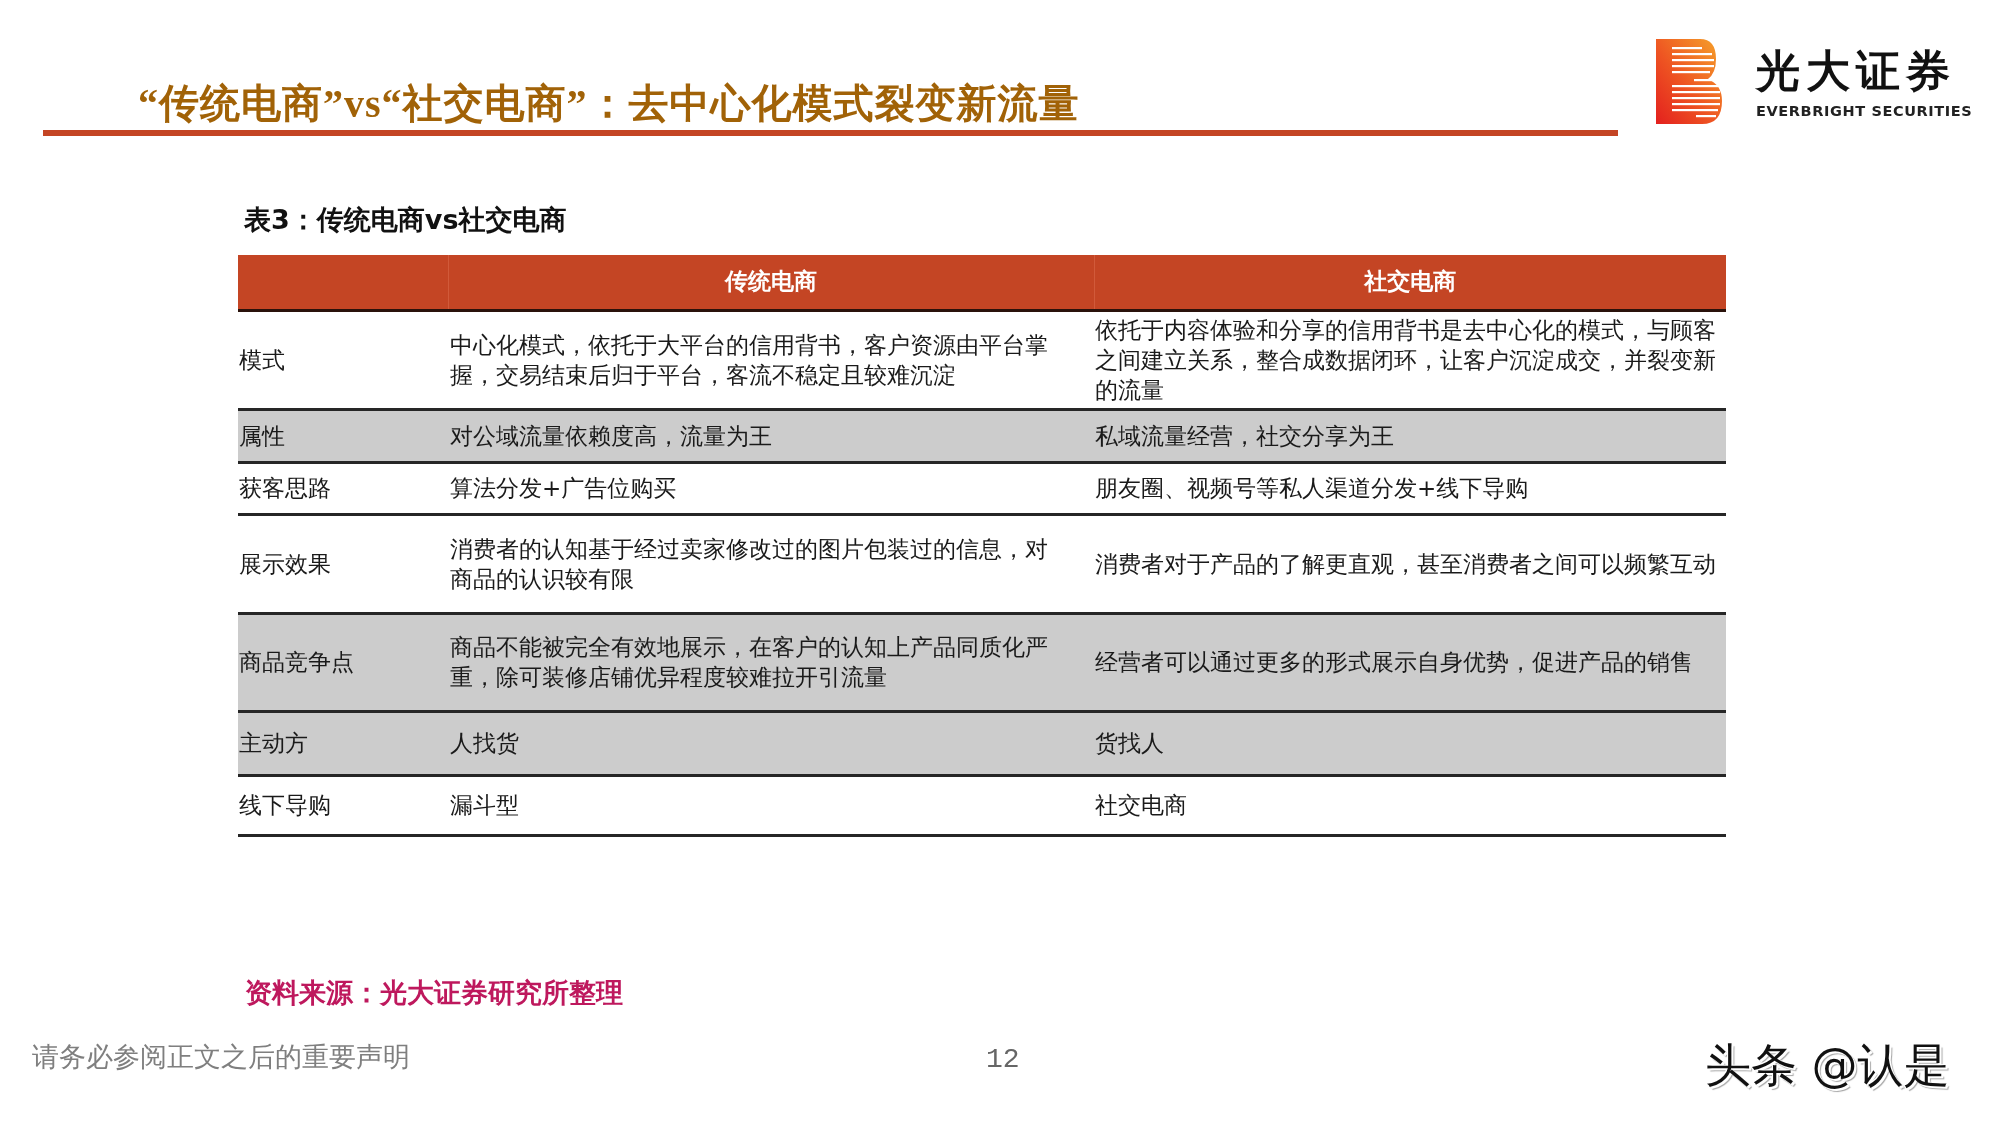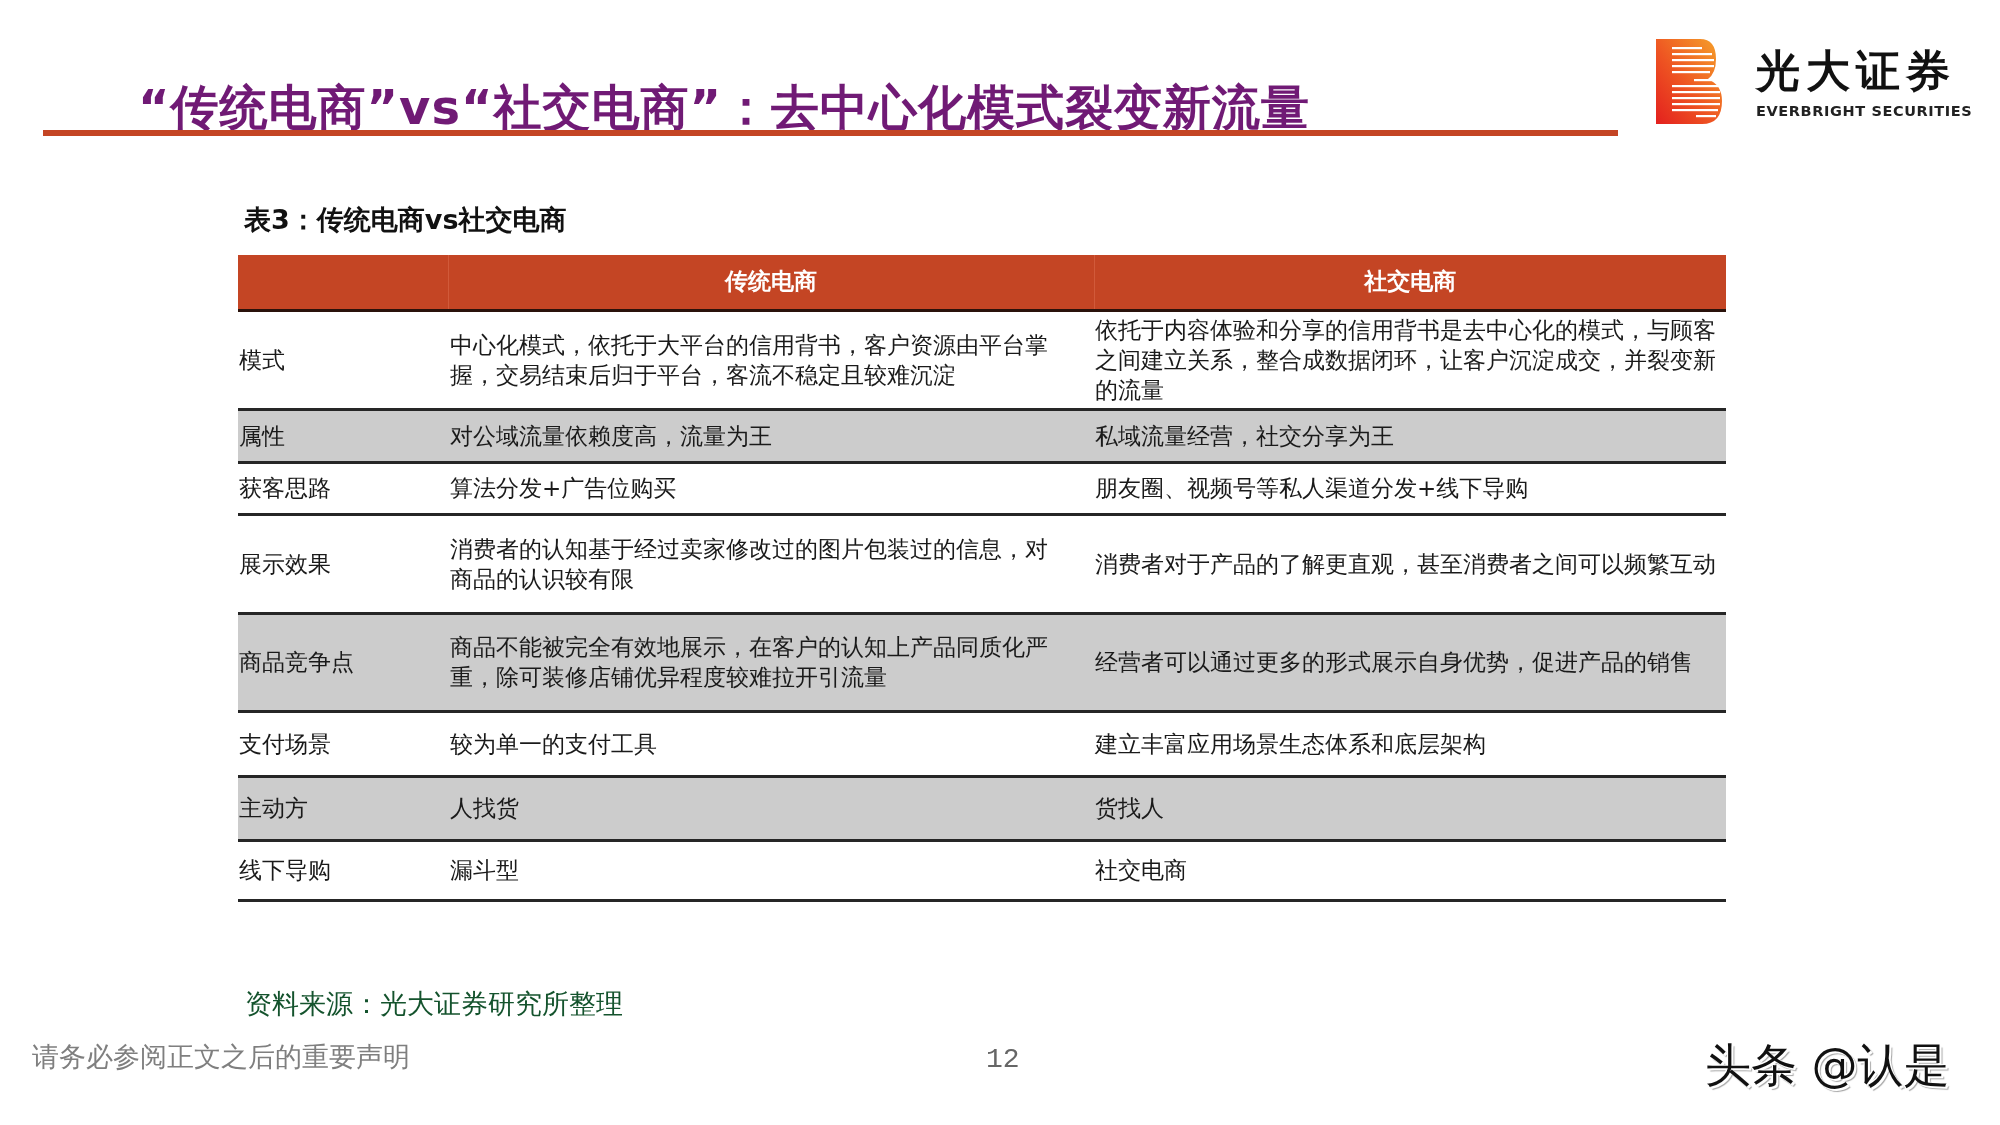--- a/index.html
+++ b/index.html
@@ -1,22 +1,23 @@
 <!DOCTYPE html>
 <html><head>
   <meta charset="utf-8">
   <style>
     * { margin: 0; padding: 0; box-sizing: border-box; }
     html, body { width: 2000px; height: 1125px; background: #ffffff; overflow: hidden; }
     body { position: relative; font-family: "DejaVu Sans", "Liberation Sans", sans-serif; color: #111; }
 
     .slide-title {
       position: absolute; left: 138px; top: 76px;
-      font-size: 48px; font-weight: bold; color: #701a75; letter-spacing: 1px;
+      font-size: 40px; font-weight: bold; color: #a16207; letter-spacing: 1px;
       white-space: nowrap;
+      font-family: Liberation Serif, serif;
     }
     .title-rule {
       position: absolute; left: 43px; top: 130px; width: 1575px; height: 6px;
       background: #C44524;
     }
 
     .logo { position: absolute; left: 1656px; top: 39px; width: 320px; height: 86px; }
     .logo-mark {
       position: absolute; left: 0; top: 0; width: 66px; height: 85px;
     }
@@ -58,21 +59,21 @@
       border-bottom: 3px solid #262626;
       padding: 0 2px 0 0;
     }
     .cmp-table td.label { padding-left: 1px; }
     .cmp-table td.c2cell { padding-left: 2px; padding-right: 24px; margin-left: 36px; }
     .cmp-table td.c3cell { padding-left: 1px; padding-right: 2px; }
     .cmp-table tr.shaded td { background: #CCCCCC; }
 
     .source-note {
       position: absolute; left: 245px; top: 975px;
-      font-size: 27px; font-weight: normal; color: #14532d; white-space: nowrap; margin-top: 11px;
+      font-size: 27px; font-weight: bold; color: #be185d; white-space: nowrap;
     }
 
     .disclaimer {
       position: absolute; left: 32px; top: 1039px;
       font-size: 27px; color: #7f7f7f; white-space: nowrap;
     }
     .page-number {
       position: absolute; left: 986px; top: 1044px;
       font-size: 28px; color: #666; font-family: Liberation Mono, monospace;
     }
@@ -151,25 +152,20 @@
     <tr style="height:99px">
       <td class="label">展示效果</td>
       <td class="c2cell">消费者的认知基于经过卖家修改过的图片包装过的信息，对商品的认识较有限</td>
       <td class="c3cell">消费者对于产品的了解更直观，甚至消费者之间可以频繁互动</td>
     </tr>
     <tr class="shaded" style="height:98px">
       <td class="label">商品竞争点</td>
       <td class="c2cell">商品不能被完全有效地展示，在客户的认知上产品同质化严重，除可装修店铺优异程度较难拉开引流量</td>
       <td class="c3cell">经营者可以通过更多的形式展示自身优势，促进产品的销售</td>
     </tr>
-    <tr style="height:65px">
-      <td class="label">支付场景</td>
-      <td class="c2cell">较为单一的支付工具</td>
-      <td class="c3cell">建立丰富应用场景生态体系和底层架构</td>
-    </tr>
     <tr class="shaded" style="height:64px">
       <td class="label">主动方</td>
       <td class="c2cell">人找货</td>
       <td class="c3cell">货找人</td>
     </tr>
     <tr style="height:60px">
       <td class="label">线下导购</td>
       <td class="c2cell">漏斗型</td>
       <td class="c3cell">社交电商</td>
     </tr>

